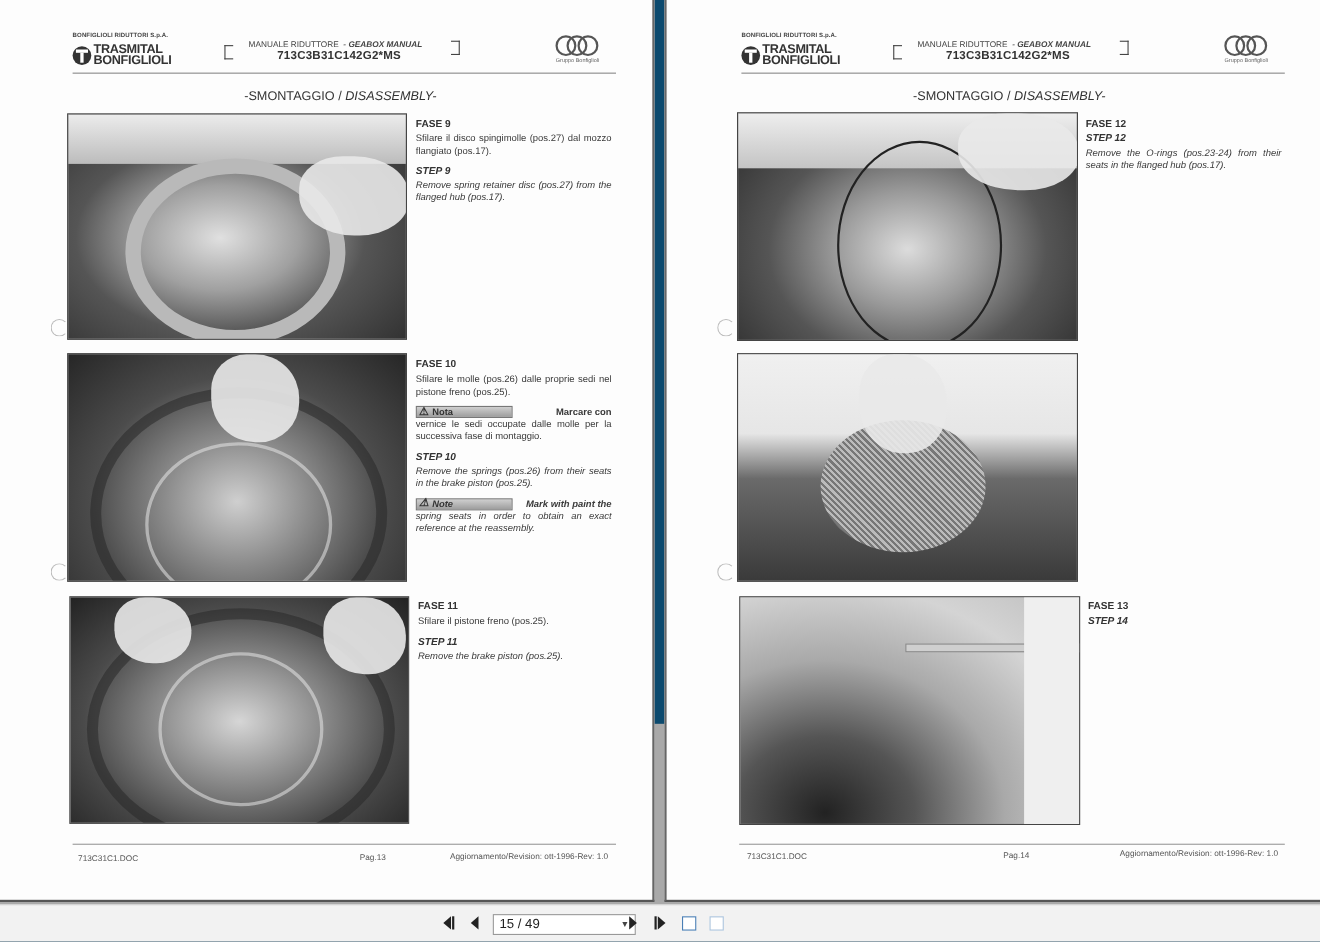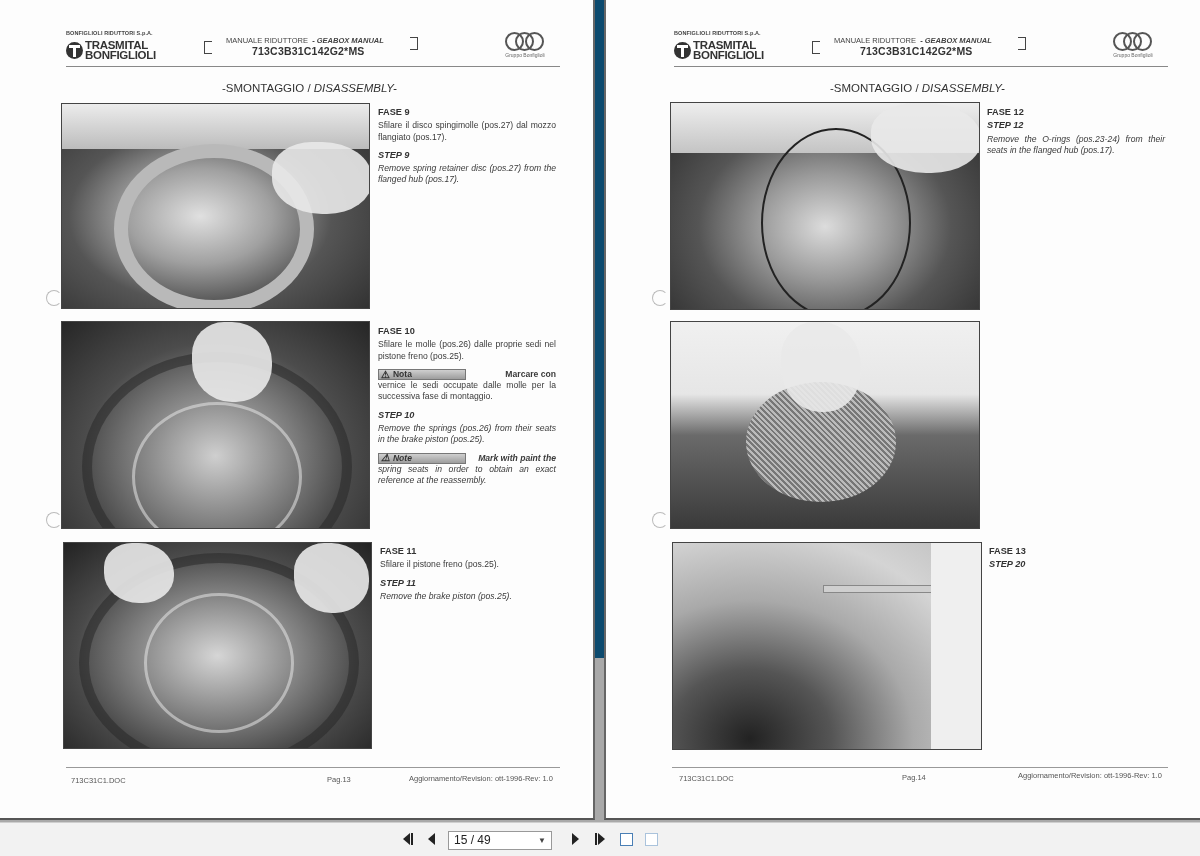--- a/index.html
+++ b/index.html
@@ -79,21 +79,21 @@
 
   .footer { position: absolute; top: 768px; font-size: 7.5px; color: #555; }
   .footer-rule { position: absolute; top: 767px; height: 1px; background: #999; }
 
   .toolbar {
     position: absolute; left: 0; top: 822px; width: 1200px; height: 34px;
     background: #f2f2f2; border-top: 1px solid #cfcfcf;
   }
   .tb-btn { position: absolute; top: 8px; height: 16px; display: flex; align-items: center; justify-content: center; color: #222; font-size: 14px; cursor: pointer; }
   .page-select {
-    position: absolute; left: 448px; top: 8px; width: 104px; height: 19px;
+    position: absolute; left: 448px; top: 8px; width: 130px; height: 19px;
     background: #fff; border: 1px solid #999; font-size: 12px; color: #222;
     padding-left: 5px; line-height: 17px;
   }
   .page-select .caret { position: absolute; right: 5px; top: 0; font-size: 8px; color: #444; }
   .tri-l { width: 0; height: 0; border-top: 6px solid transparent; border-bottom: 6px solid transparent; border-right: 7px solid #222; }
   .tri-r { width: 0; height: 0; border-top: 6px solid transparent; border-bottom: 6px solid transparent; border-left: 7px solid #222; }
   .bar { width: 2px; height: 12px; background: #222; }
   .icon-doc { width: 13px; height: 13px; border: 1.5px solid #4a7fb5; position: relative; background: #fff; }
   .icon-doc.disabled { border-color: #aac3dc; }
 </style>
@@ -248,26 +248,26 @@
       <div class="hand" style="left:110px;top:0;width:80px;height:90px;"></div>
     </div>
     <div class="hole-mark" style="left:46px;top:512px;"></div>
 
     <div class="photo" style="left:66px;top:542px;width:310px;height:208px;background:radial-gradient(ellipse at 25% 95%, #222 0%, #555 25%, #a9a9a9 50%, #d4d4d4 75%, #bdbdbd 100%);">
       <div style="position:absolute;left:150px;top:42px;width:160px;height:8px;background:#cfcfcf;border:1px solid #888;"></div>
       <div style="position:absolute;right:0;top:0;width:50px;height:208px;background:#efefef;"></div>
     </div>
     <div class="step" style="left:383px;top:546px;">
       <div class="h">FASE 13</div>
-      <div class="h en">STEP 20</div>
+      <div class="h en">STEP 14</div>
     </div>
 
     <div class="footer-rule" style="left:66px;width:496px;"></div>
     <div class="footer" style="left:73px;top:774px;">713C31C1.DOC</div>
-    <div class="footer" style="left:296px;top:773px;">Pag.14</div>
+    <div class="footer" style="left:306px;top:773px;">Pag.14</div>
     <div class="footer" style="left:412px;top:771px;">Aggiornamento/Revision: ott-1996-Rev: 1.0</div>
   </div>
 </div>
 
 <div class="toolbar">
   <div class="tb-btn" style="left:400px;width:16px;">
     <span style="display:flex;align-items:center;gap:1px;">
         <span class="tri-l"></span>
         <span class="bar"></span>
       </span>

